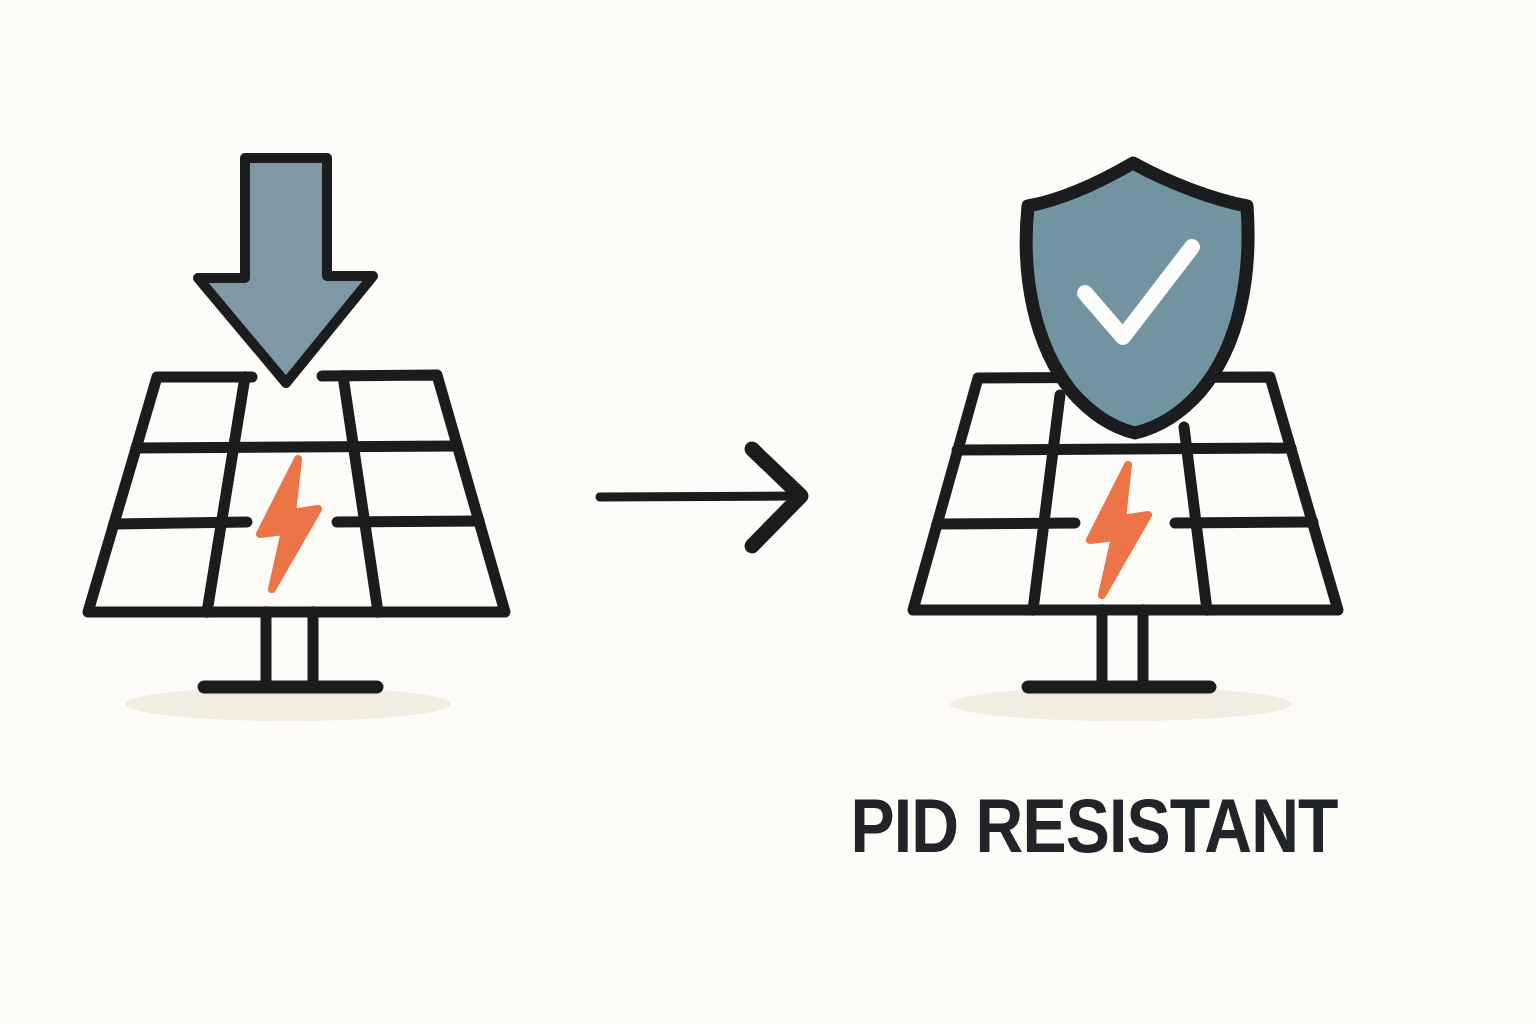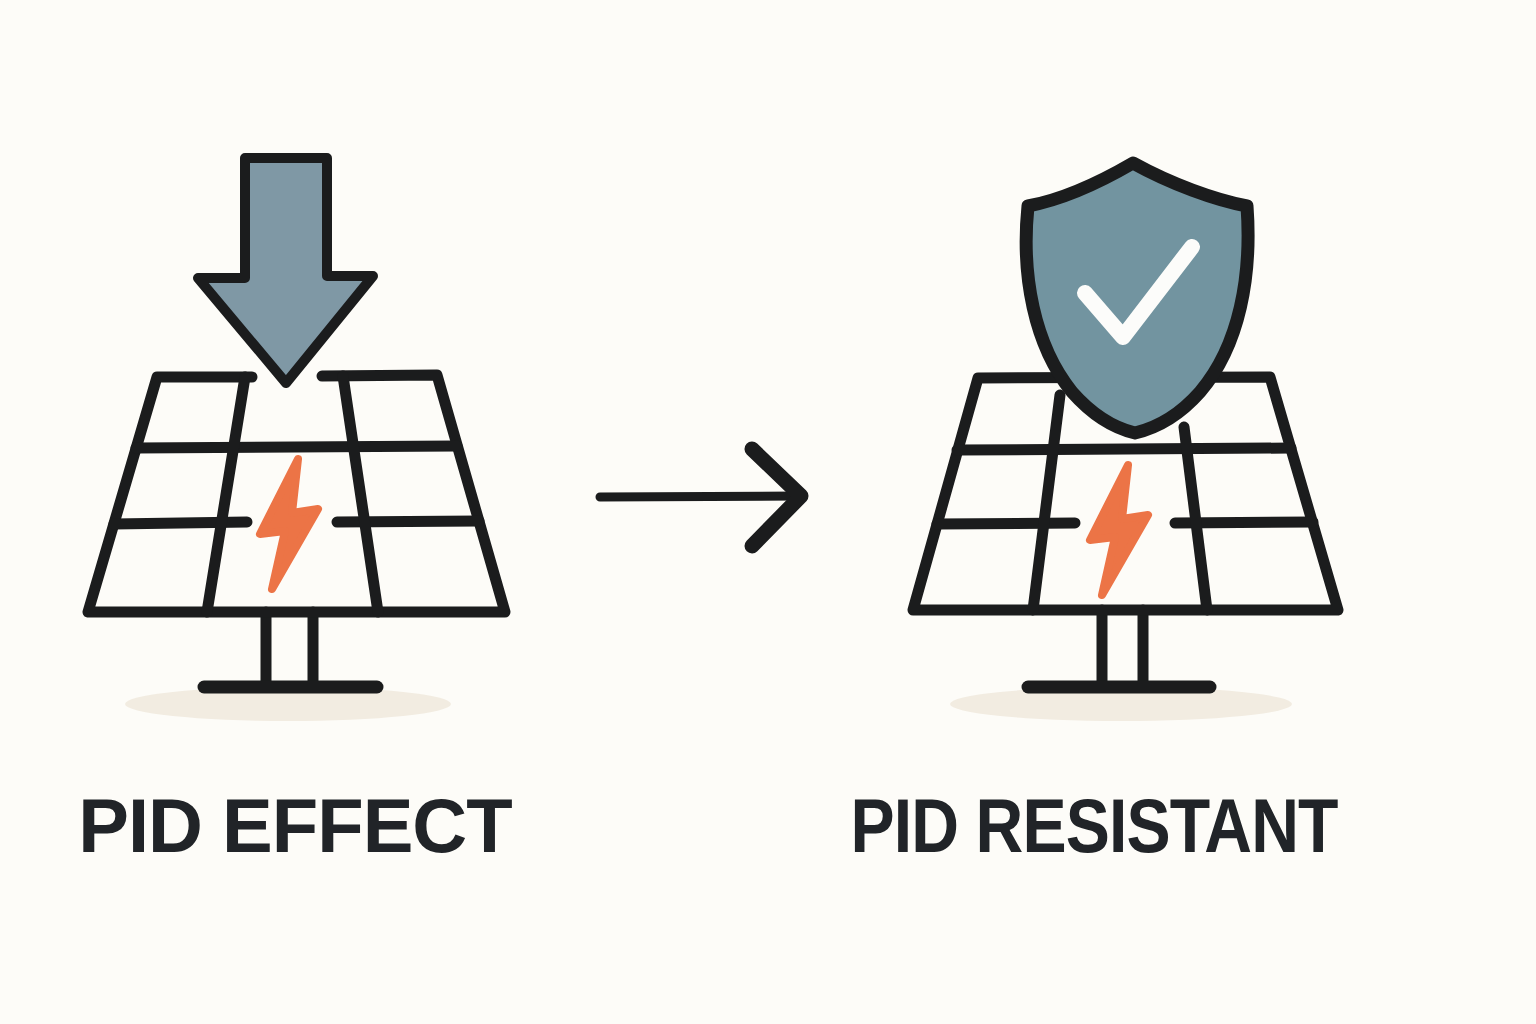--- a/index.html
+++ b/index.html
@@ -149,16 +149,15 @@
                  C 1021 275, 1034 345, 1072 392
                  C 1095 418, 1118 429, 1135 433
                  C 1152 429, 1177 418, 1200 392
                  C 1240 345, 1252 275, 1247 206
                  C 1215 200, 1171 184, 1133 163 Z"></path>
         <path class="check-stroke" d="M 1085 293 L 1123 337 L 1192 247"></path>
       </g>
     </g>
   </svg>
 
-  <div class="caption caption-left">PID EFFECT</div>
 
   <div class="caption caption-right">PID RESISTANT</div>
 </div>
 
 </body></html>

